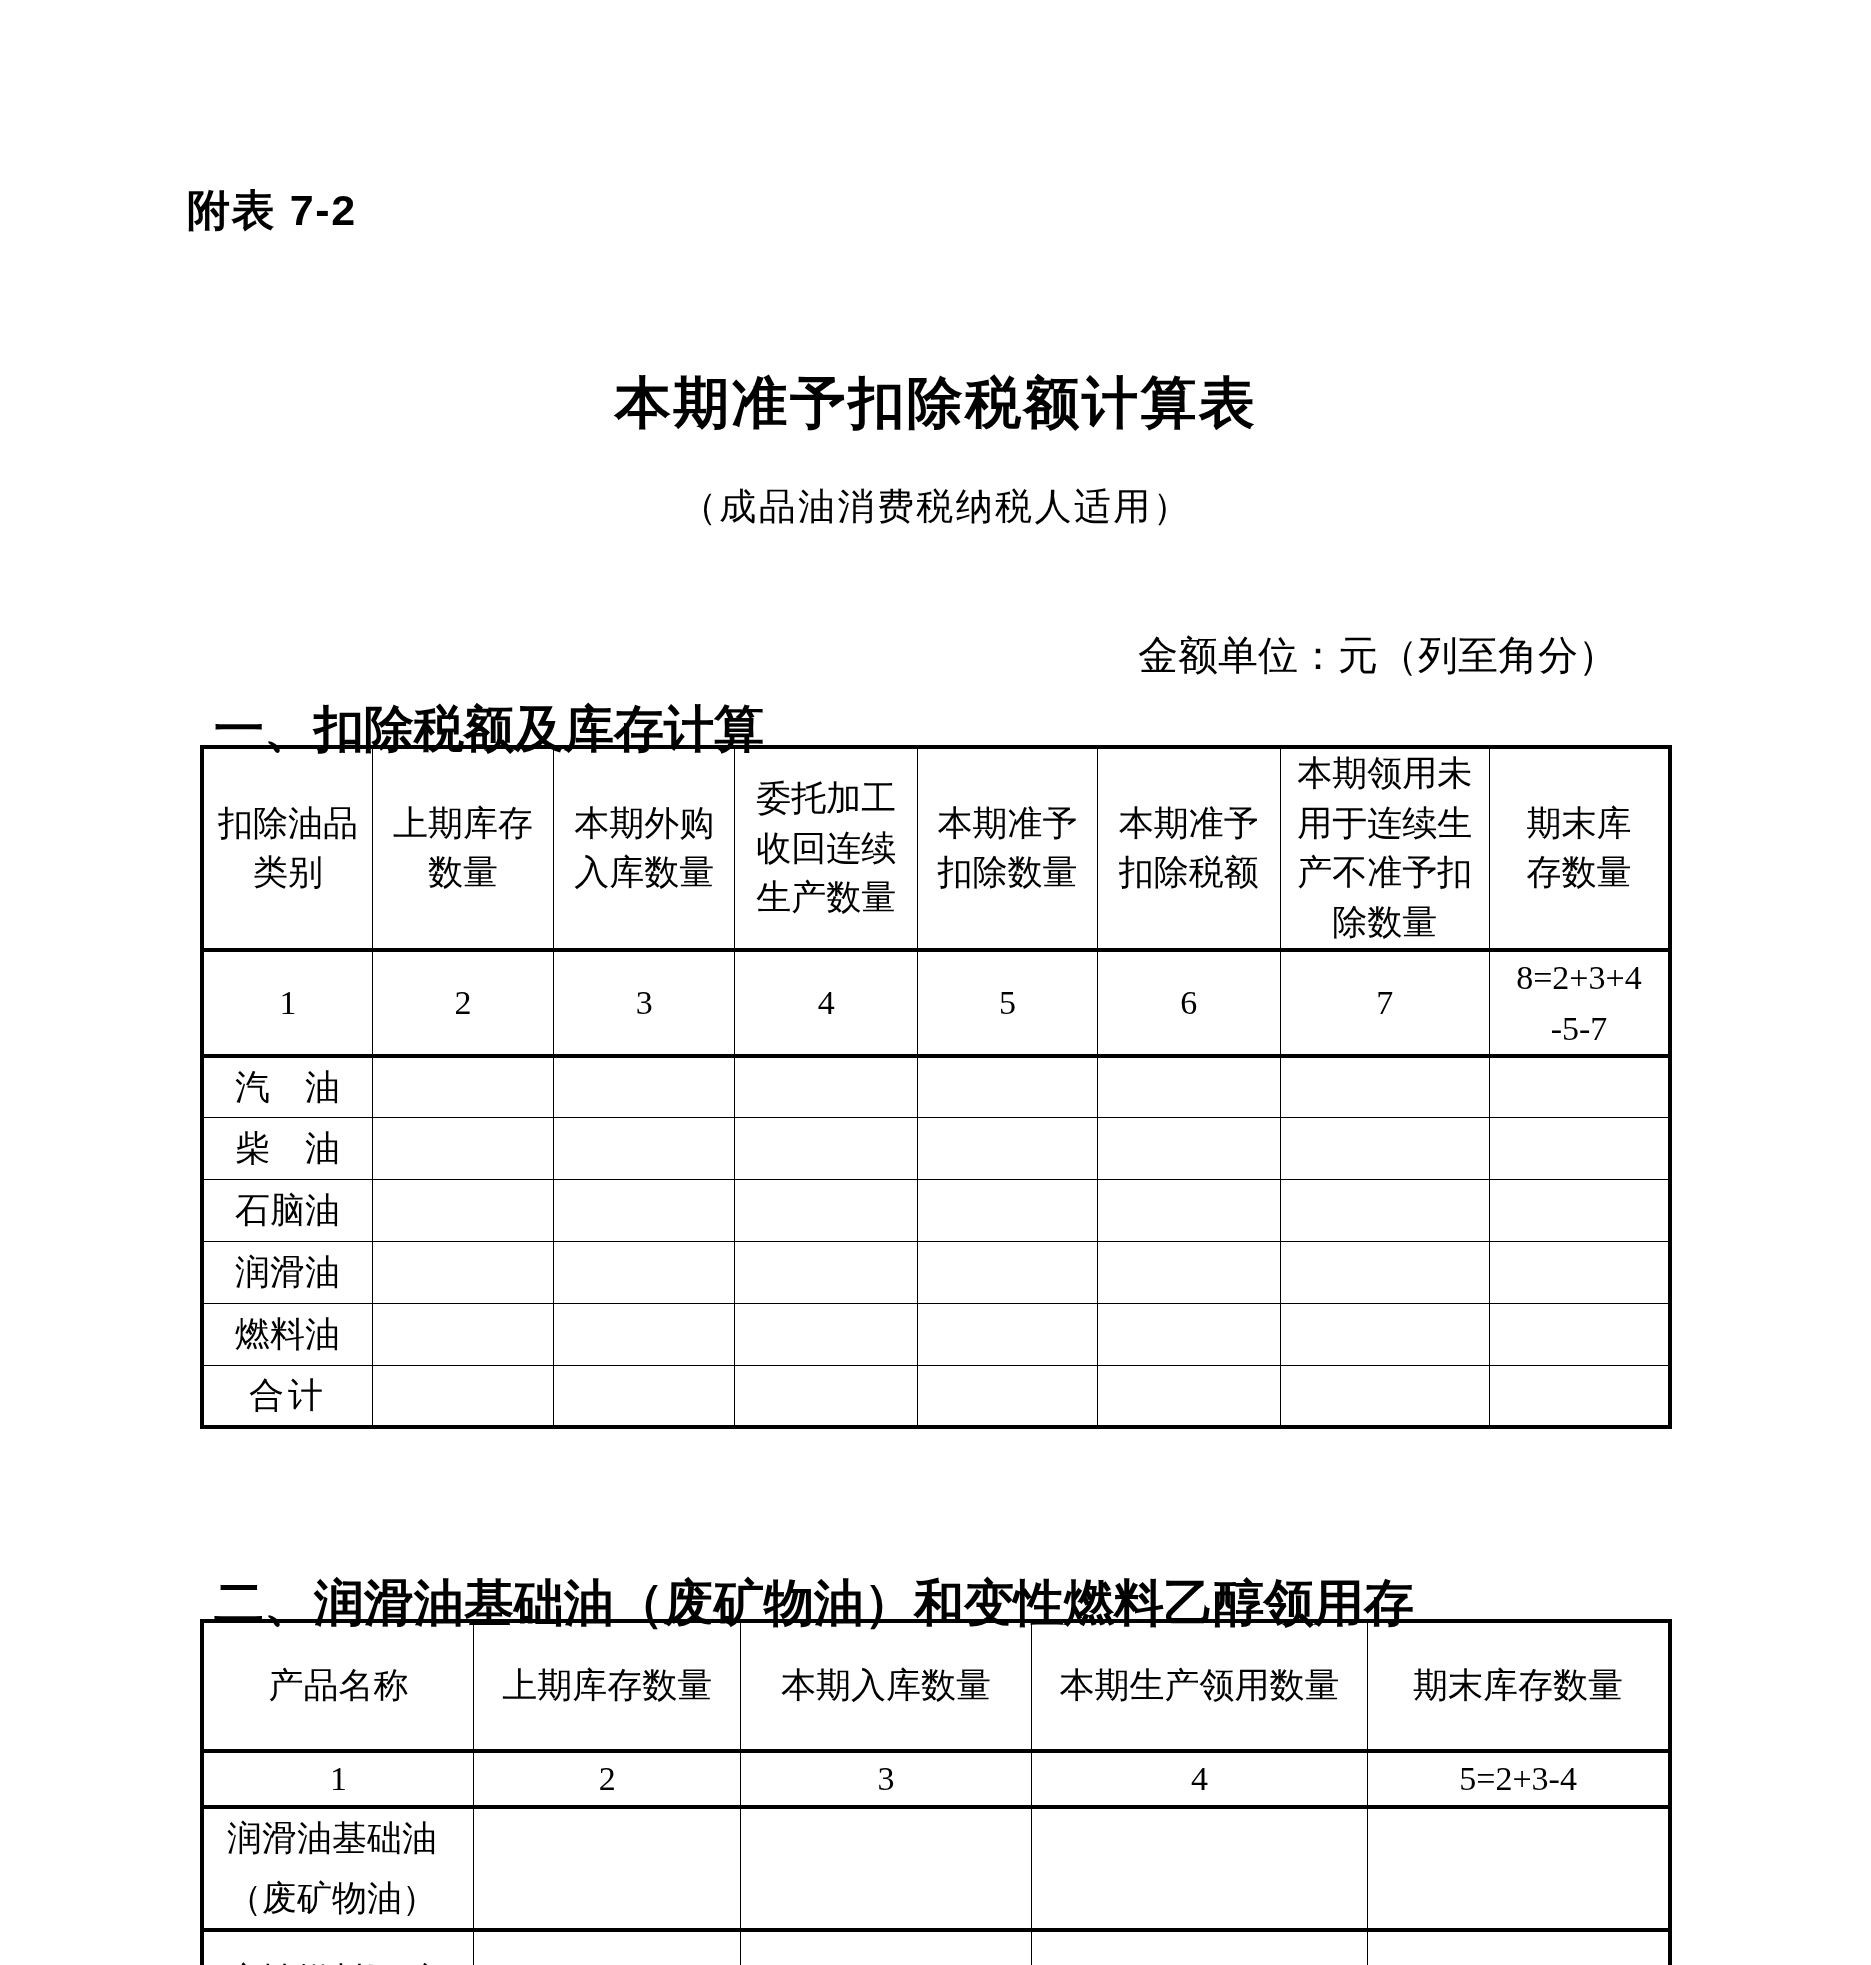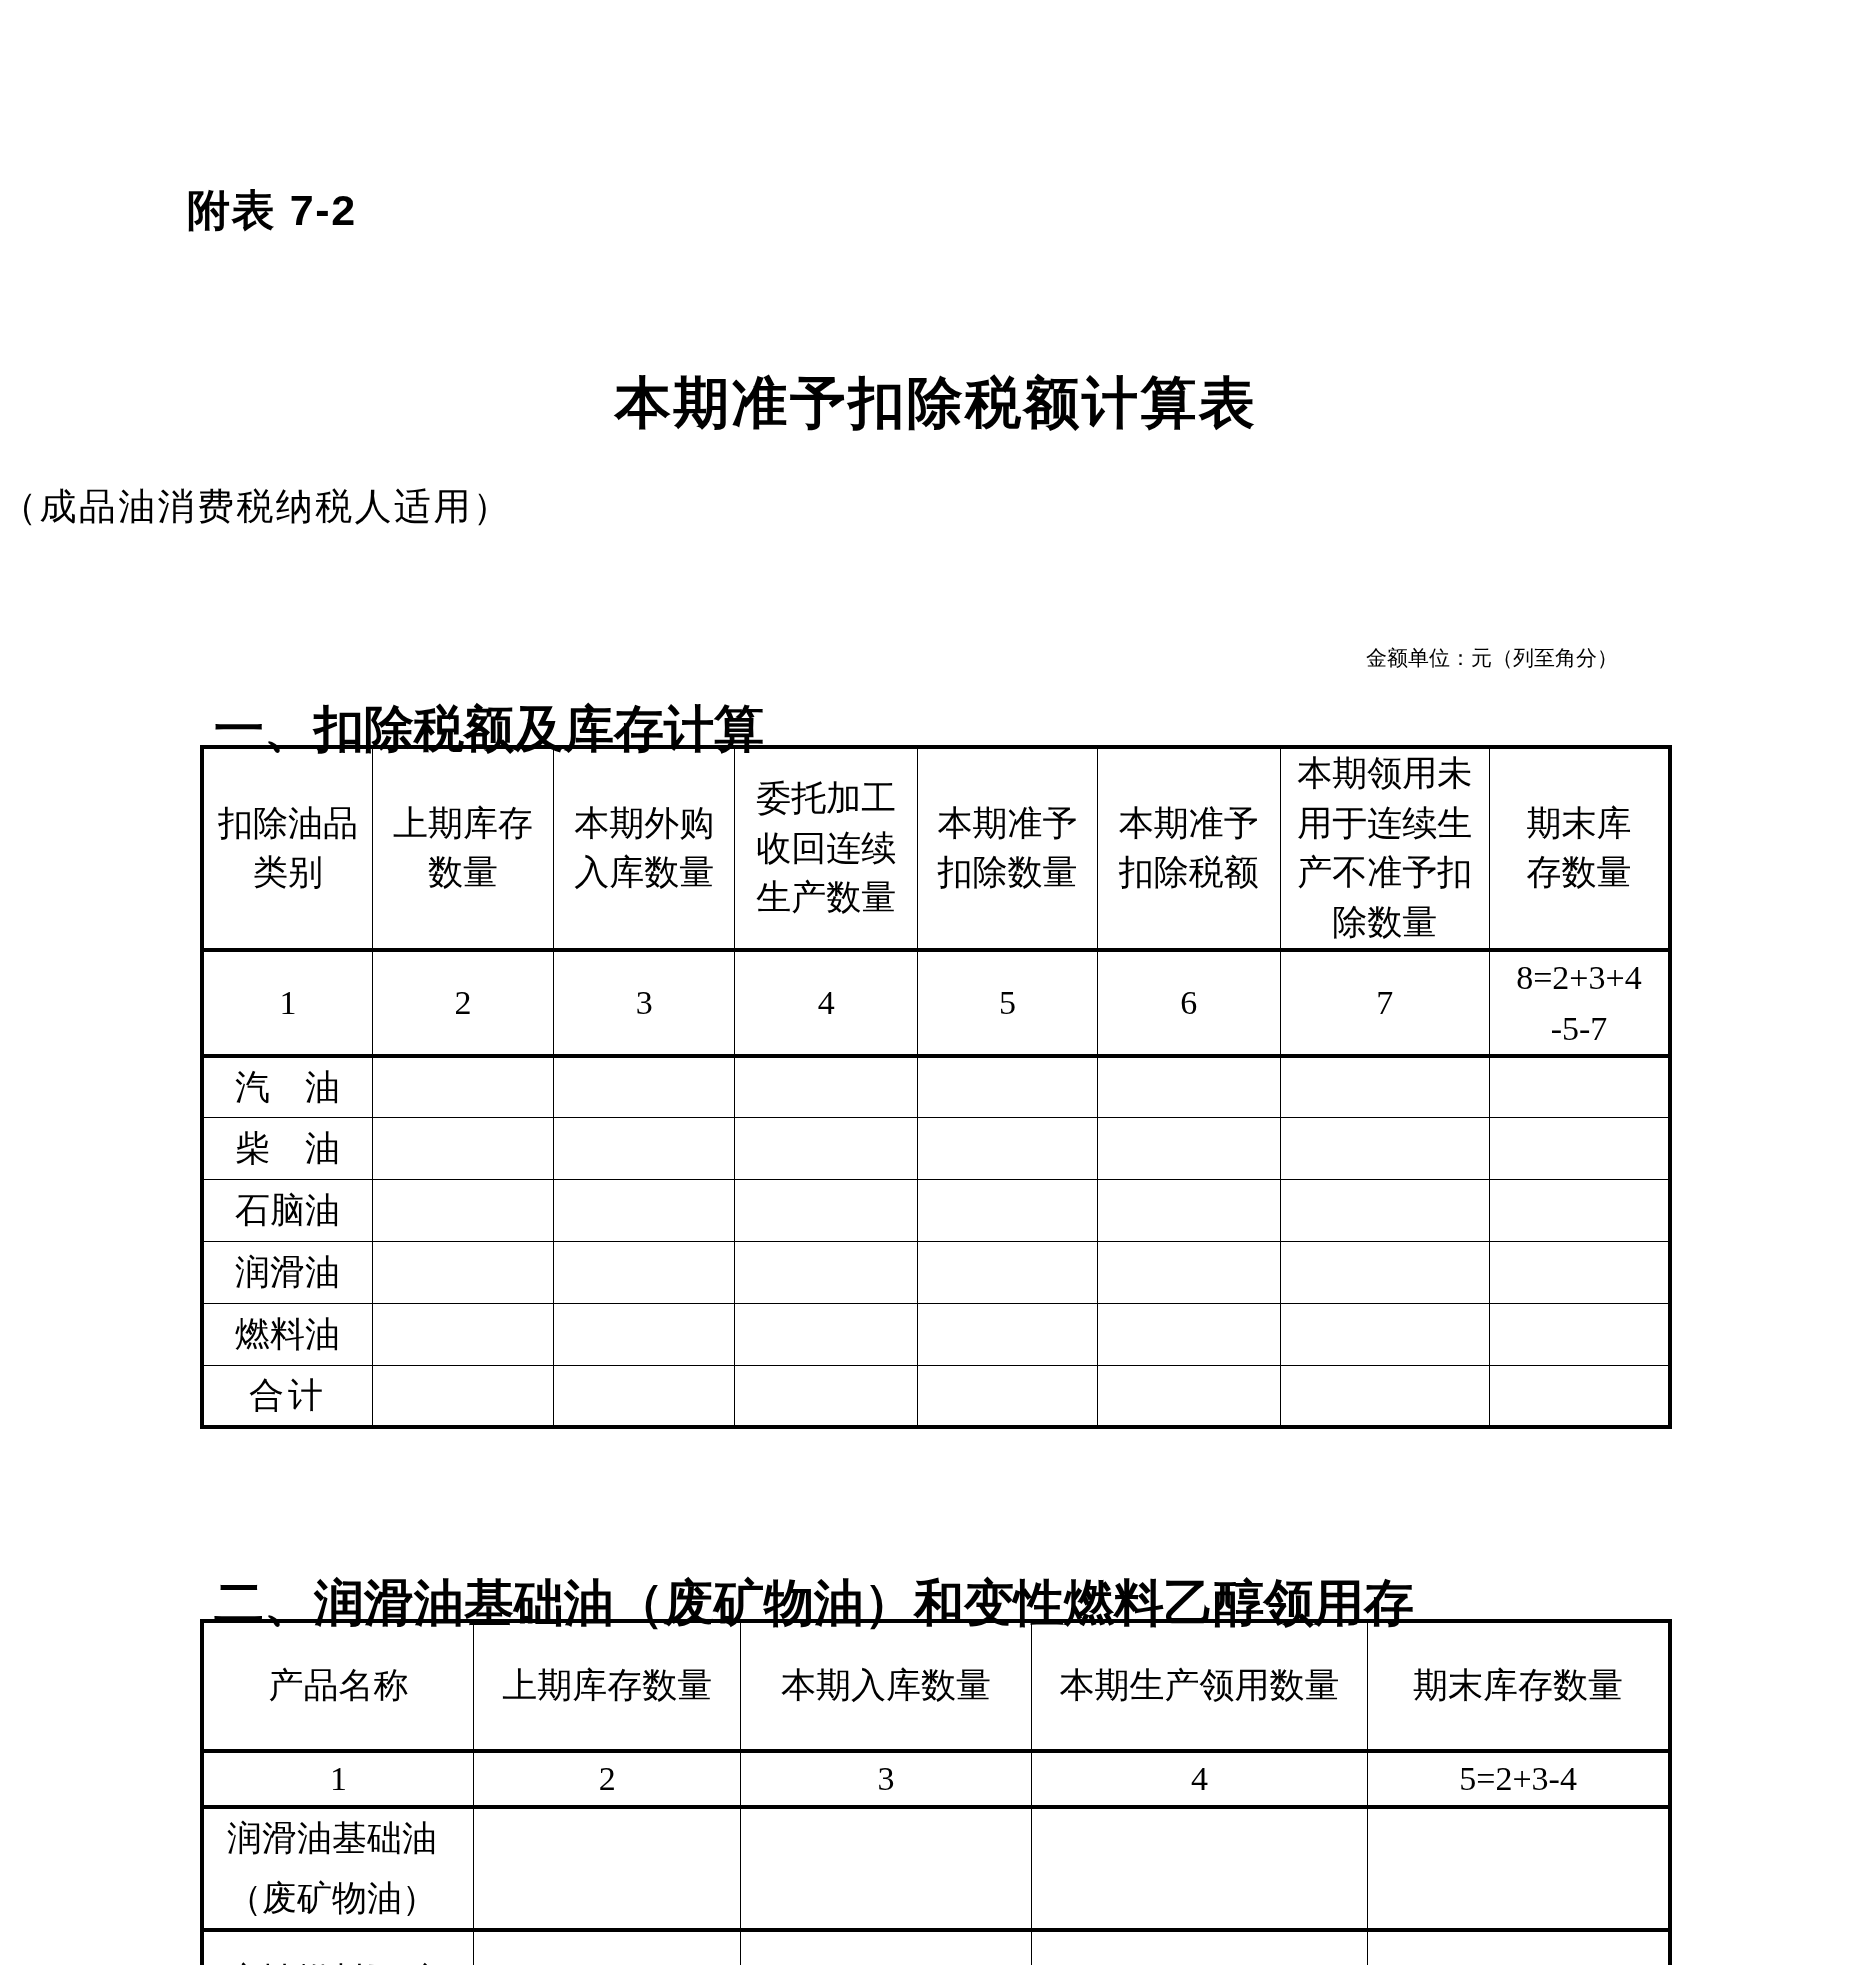--- a/index.html
+++ b/index.html
@@ -29,27 +29,28 @@
     left: 0; right: 0; top: 366px;
     text-align: center;
     font-family: "Liberation Serif", "DejaVu Serif", serif;
     font-weight: bold;
     font-size: 56px;
     letter-spacing: 2.4px;
     white-space: nowrap;
   }
   .page-subtitle {
     left: 0; right: 0; top: 482px;
+    text-align: center;
     font-size: 37px;
     letter-spacing: 2.4px;
     white-space: nowrap;
   }
   .unit-note {
-    right: 254px; top: 644px;
-    font-size: 21px;
+    right: 254px; top: 628px;
+    font-size: 40px;
     white-space: nowrap;
   }
   .section-heading {
     left: 214px;
     font-family: "Liberation Sans", "DejaVu Sans", sans-serif;
     font-weight: bold;
     font-size: 50px;
     white-space: nowrap;
   }
   .section-heading.s1 { top: 696px; }

